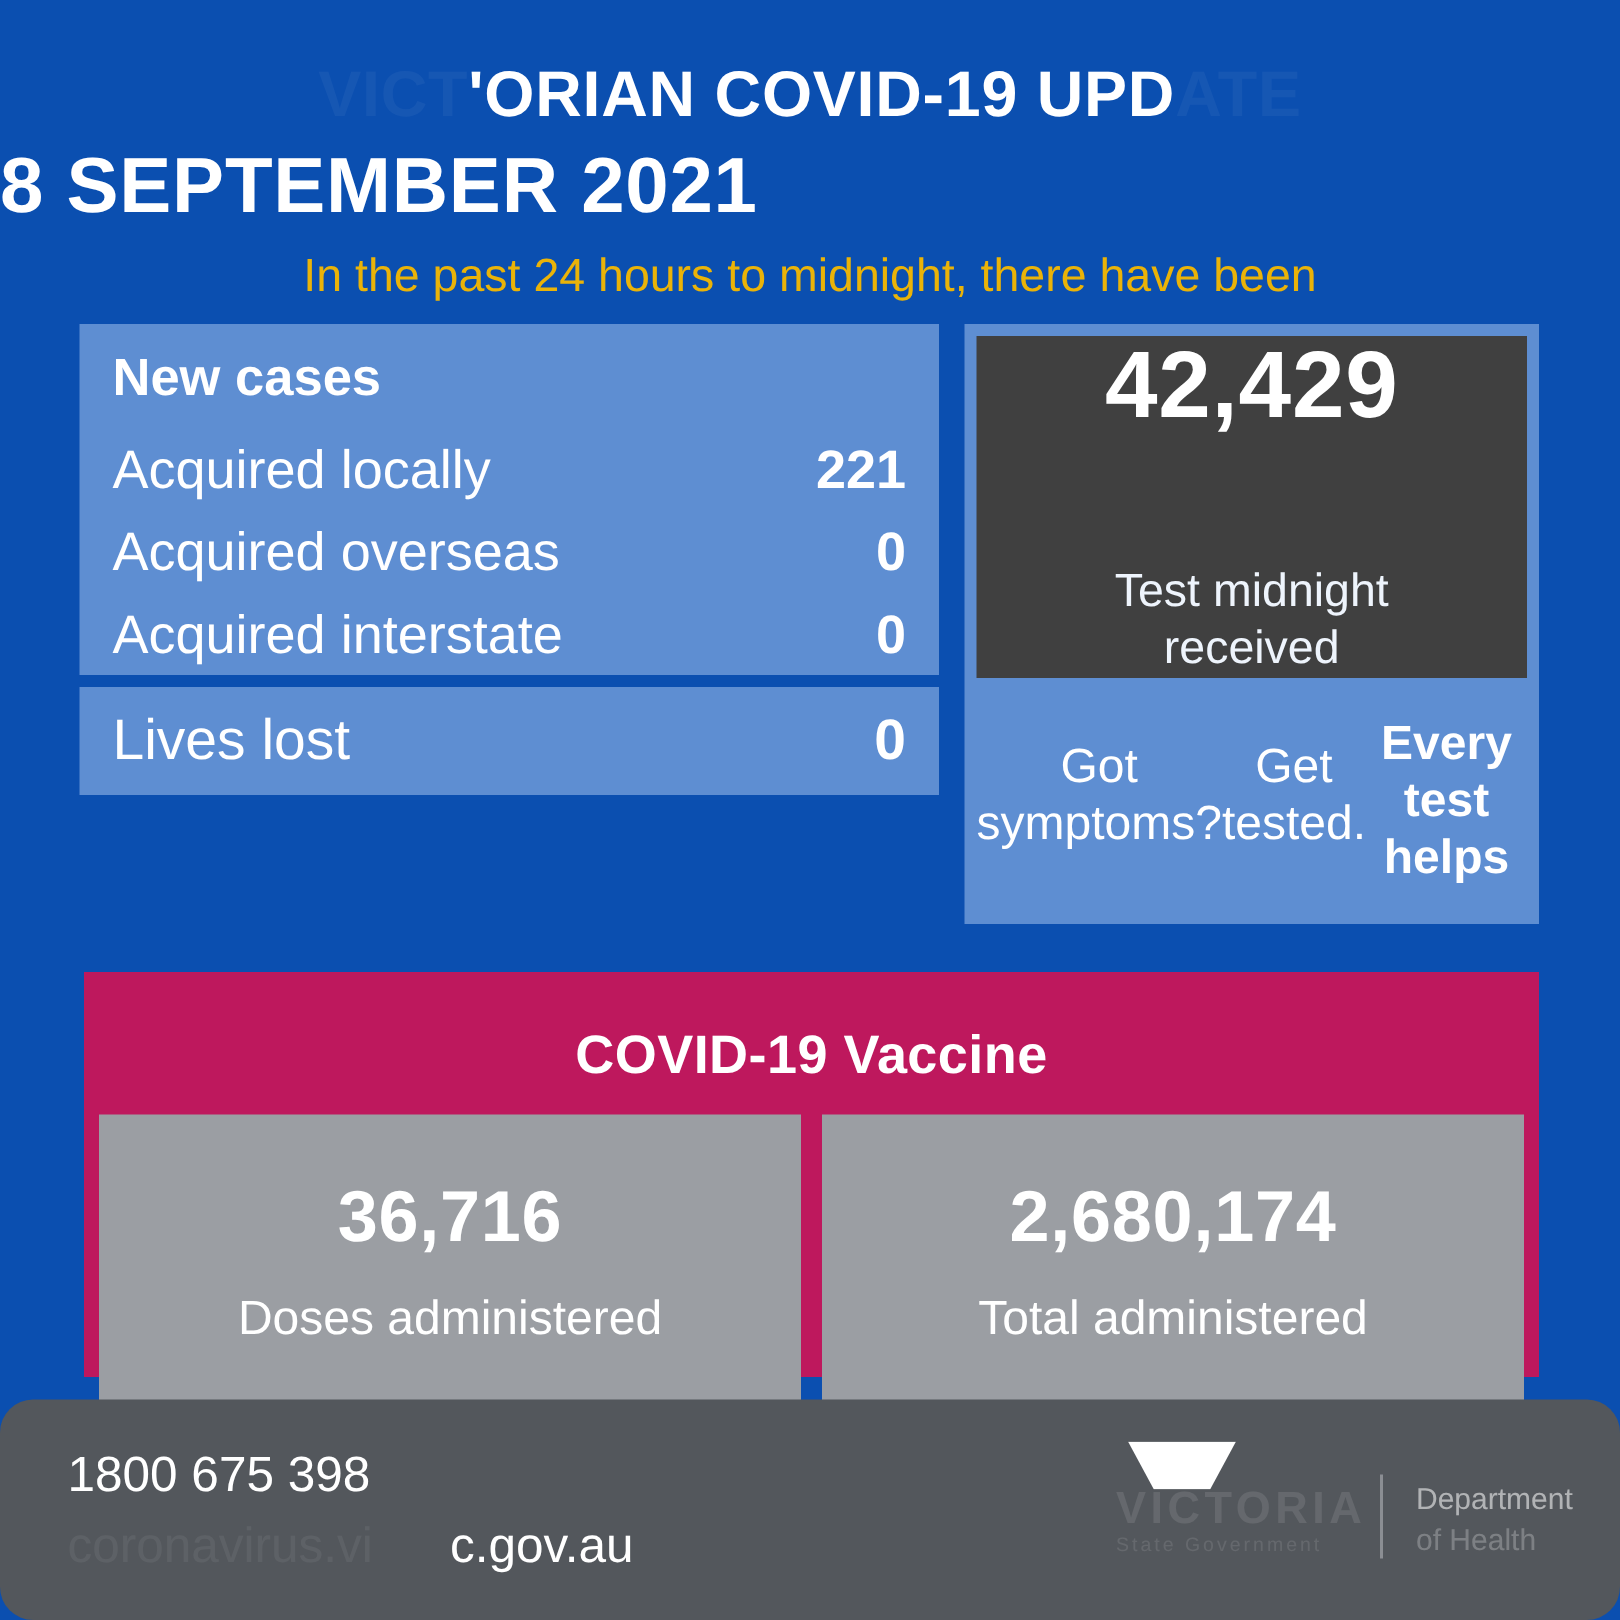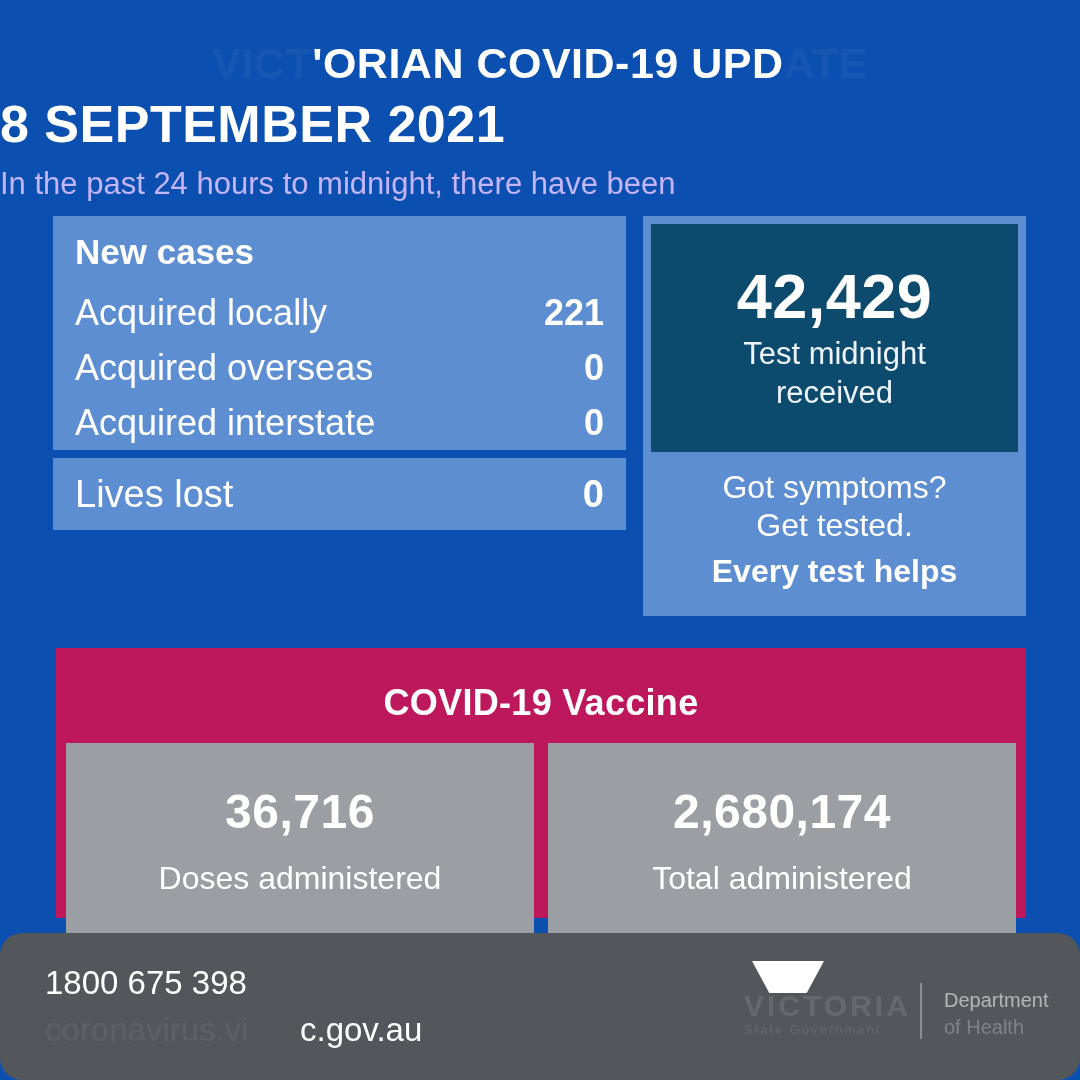--- a/index.html
+++ b/index.html
@@ -48,24 +48,24 @@
     position:absolute; top:98px; left:0; width:1080px;
     font-size:52px;
     font-weight:bold;
     color:#ffffff;
     letter-spacing:0.5px;
     line-height:1;
   }
 
   .sub-line {
     position:absolute; top:168px; left:0; width:1080px;
-    text-align:left;
+    text-align:center;
     font-size:31px;
     font-weight:400;
-    color:#c4b5fd;
+    color:#eab308;
     line-height:1;
   }
 
   
   .left-col { position:absolute; left:53px; top:216px; width:573px; }
 
   .panel-light {
     background:#5e8ed2;
     width:573px;
   }
@@ -122,25 +122,25 @@
   
   .right-col {
     position:absolute; left:643px; top:216px;
     width:383px; height:400px;
     background:#5e8ed2;
     padding:8px;
   }
 
   .tests-box {
     width:367px; height:228px;
-    background:#0c4a6e;
+    background:#404040;
     display:flex;
     flex-direction:column;
     align-items:center;
-    justify-content:center;
+    justify-content:space-between;
   }
   .tests-number {
     font-size:63px;
     font-weight:bold;
     color:#ffffff;
     line-height:1.05;
     letter-spacing:0.5px;
   }
   .tests-caption {
     font-size:31px;
@@ -148,21 +148,21 @@
     color:#eef4fc;
     line-height:1.25;
     text-align:center;
     margin-top:6px;
   }
 
   .symptoms-block {
     width:367px;
     height:156px;
     display:flex;
-    flex-direction:column;
+    flex-direction:row;
     align-items:center;
     justify-content:center;
     text-align:center;
   }
   .symptoms-line {
     font-size:32px;
     font-weight:400;
     color:#ffffff;
     line-height:1.18;
   }

